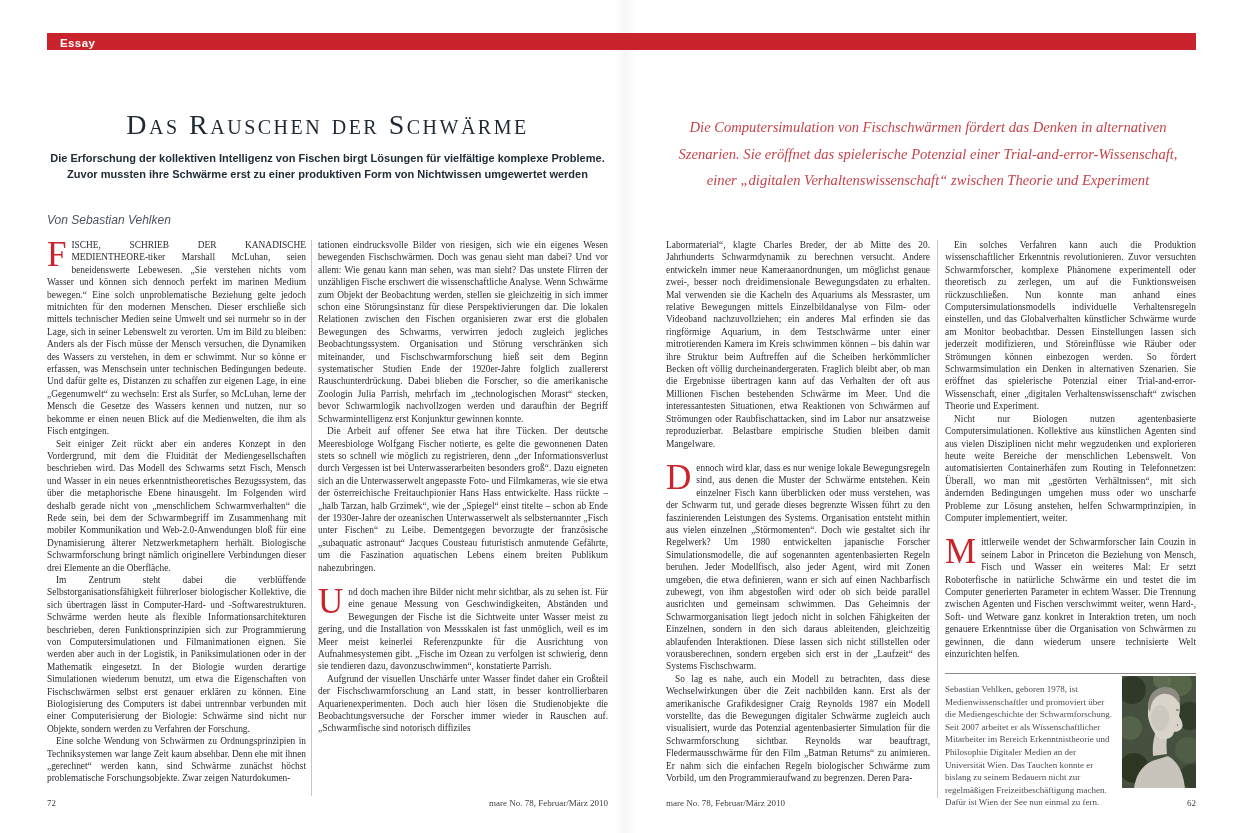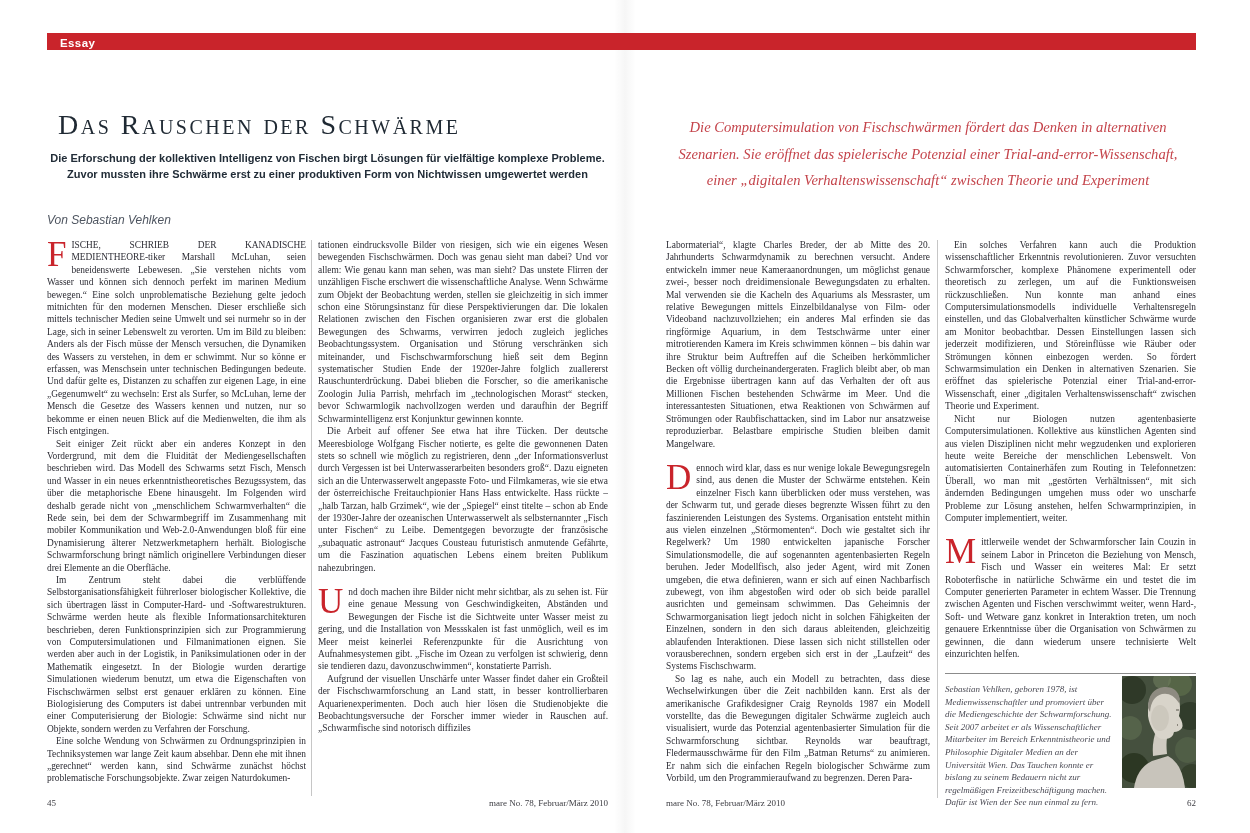--- a/index.html
+++ b/index.html
@@ -10,21 +10,21 @@
   html,body{margin:0;padding:0;background:#e9e9e9;}
   .canvas{
     position:relative;width:1250px;height:833px;background:#ffffff;
     font-family:"Liberation Serif",serif;color:var(--ink);overflow:hidden;
   }
   .fold{position:absolute;left:614px;top:0;width:22px;height:833px;
     background:linear-gradient(90deg,rgba(0,0,0,0) 0%,rgba(0,0,0,0.035) 50%,rgba(0,0,0,0) 100%);}
   .section-bar{position:absolute;left:47px;top:33px;width:1149px;height:17px;background:var(--red);}
   .section-label{display:inline-block;padding-left:13px;color:#ffffff;
     font-family:"Liberation Sans",sans-serif;font-weight:bold;font-size:11.5px;line-height:17px;letter-spacing:0.4px;}
-  .page-title{position:absolute;left:58px;top:109px;width:561px;
+  .page-title{position:absolute;left:47px;top:109px;width:561px;text-align:center;
     font-variant:small-caps;font-size:28px;line-height:32px;letter-spacing:2.5px;color:var(--title-ink);}
   .page-subtitle{position:absolute;left:47px;top:150px;width:561px;text-align:center;
     font-family:"Liberation Sans",sans-serif;font-weight:bold;font-size:11px;line-height:16px;
     color:#222d38;white-space:pre-line;}
   .byline{position:absolute;left:47px;top:213px;font-family:"Liberation Sans",sans-serif;
     font-style:italic;font-size:12px;color:#4e5560;}
   .pull-quote{position:absolute;left:655px;top:114px;width:546px;text-align:center;
     font-style:italic;font-size:14.6px;line-height:26.5px;color:#c4434a;white-space:pre-line;}
   .bodycol{position:absolute;font-size:9.4px;line-height:12.4px;text-align:justify;
     overflow:hidden;hyphens:auto;-webkit-hyphens:auto;}
@@ -39,21 +39,21 @@
   .para.no-indent,.para.has-cap{text-indent:0;}
   .para.has-cap:not(:first-child){margin-top:12px;}
   .dropcap{float:left;font-size:35px;line-height:28px;padding:2px 5px 0 0;color:var(--red);
     font-family:"Liberation Serif",serif;}
   .footer{position:absolute;top:798px;font-size:9px;color:#3c3c42;}
   #pagenum-left{left:47px;}
   #credit-left{left:398px;width:210px;text-align:right;}
   #credit-right{left:666px;}
   #pagenum-right{left:1150px;width:46px;text-align:right;}
   .bio-divider{position:absolute;left:945px;top:673px;width:251px;height:1px;background:#8b8b8b;}
-  .author-bio{position:absolute;left:945px;top:683px;width:170px;font-style:italic;
+  .author-bio{position:absolute;left:945px;top:683px;width:170px;
     font-size:9px;line-height:12.6px;color:#4b4b55;text-align:left;}
   .author-photo{position:absolute;left:1122px;top:676px;width:74px;height:112px;display:block;}
 </style>
 </head>
 <body>
 
 <div class="canvas">
   <div class="fold"></div>
 
   <div class="section-bar">
@@ -72,21 +72,21 @@
       <p class="para">Eine solche Wendung von Schwärmen zu Ordnungsprinzipien in Techniksystemen war lange Zeit kaum absehbar. Denn ehe mit ihnen „gerechnet“ werden kann, sind Schwärme zunächst höchst problematische Forschungsobjekte. Zwar zeigen Naturdokumen-</p>
     </div>
   <div id="rule-left" class="col-rule"></div>
   <div id="col2" class="bodycol" lang="de">
       <p class="para no-indent">tationen eindrucksvolle Bilder von riesigen, sich wie ein eigenes Wesen bewegenden Fischschwärmen. Doch was genau sieht man dabei? Und vor allem: Wie genau kann man sehen, was man sieht? Das unstete Flirren der unzähligen Fische erschwert die wissenschaftliche Analyse. Wenn Schwärme zum Objekt der Beobachtung werden, stellen sie gleichzeitig in sich immer schon eine Störungsinstanz für diese Perspektivierungen dar. Die lokalen Relationen zwischen den Fischen organisieren zwar erst die globalen Bewegungen des Schwarms, verwirren jedoch zugleich jegliches Beobachtungssystem. Organisation und Störung verschränken sich miteinander, und Fischschwarmforschung hieß seit dem Beginn systematischer Studien Ende der 1920er-Jahre folglich zuallererst Rauschunterdrückung. Dabei blieben die Forscher, so die amerikanische Zoologin Julia Parrish, mehrfach im „technologischen Morast“ stecken, bevor Schwarmlogik nachvollzogen werden und daraufhin der Begriff Schwarmintelligenz erst Konjunktur gewinnen konnte.</p>
       <p class="para">Die Arbeit auf offener See etwa hat ihre Tücken. Der deutsche Meeresbiologe Wolfgang Fischer notierte, es gelte die gewonnenen Daten stets so schnell wie möglich zu registrieren, denn „der Informationsverlust durch Vergessen ist bei Unterwasserarbeiten besonders groß“. Dazu eigneten sich an die Unterwasserwelt angepasste Foto- und Filmkameras, wie sie etwa der österreichische Freitauchpionier Hans Hass entwickelte. Hass rückte – „halb Tarzan, halb Grzimek“, wie der „Spiegel“ einst titelte – schon ab Ende der 1930er-Jahre der ozeanischen Unterwasserwelt als selbsternannter „Fisch unter Fischen“ zu Leibe. Dementgegen bevorzugte der französische „subaquatic astronaut“ Jacques Cousteau futuristisch anmutende Gefährte, um die Faszination aquatischen Lebens einem breiten Publikum nahezubringen.</p>
       <p class="para has-cap"><span class="dropcap">U</span>nd doch machen ihre Bilder nicht mehr sichtbar, als zu sehen ist. Für eine genaue Messung von Geschwindigkeiten, Abständen und Bewegungen der Fische ist die Sichtweite unter Wasser meist zu gering, und die Installation von Messskalen ist fast unmöglich, weil es im Meer meist keinerlei Referenzpunkte für die Ausrichtung von Aufnahmesystemen gibt. „Fische im Ozean zu verfolgen ist schwierig, denn sie tendieren dazu, davonzuschwimmen“, konstatierte Parrish.</p>
       <p class="para">Aufgrund der visuellen Unschärfe unter Wasser findet daher ein Großteil der Fischschwarmforschung an Land statt, in besser kontrollierbaren Aquarienexperimenten. Doch auch hier lösen die Studienobjekte die Beobachtungsversuche der Forscher immer wieder in Rauschen auf. „Schwarmfische sind notorisch diffiziles</p>
     </div>
 
-  <div id="pagenum-left" class="footer">45</div>
+  <div id="pagenum-left" class="footer">72</div>
   <div id="credit-left" class="footer">mare No. 78, Februar/März 2010</div>
 
   <div class="pull-quote">Die Computersimulation von Fischschwärmen fördert das Denken in alternativen
 Szenarien. Sie eröffnet das spielerische Potenzial einer Trial-and-error-Wissenschaft,
 einer „digitalen Verhaltenswissenschaft“ zwischen Theorie und Experiment</div>
 
   <div id="col3" class="bodycol" lang="de">
       <p class="para no-indent">Labormaterial“, klagte Charles Breder, der ab Mitte des 20. Jahrhunderts Schwarmdynamik zu berechnen versucht. Andere entwickeln immer neue Kameraanordnungen, um möglichst genaue zwei-, besser noch dreidimensionale Bewegungsdaten zu erhalten. Mal verwenden sie die Kacheln des Aquariums als Messraster, um relative Bewegungen mittels Einzelbildanalyse von Film- oder Videoband nachzuvollziehen; ein anderes Mal erfinden sie das ringförmige Aquarium, in dem Testschwärme unter einer mitrotierenden Kamera im Kreis schwimmen können – bis dahin war ihre Struktur beim Auftreffen auf die Scheiben herkömmlicher Becken oft völlig durcheinandergeraten. Fraglich bleibt aber, ob man die Ergebnisse übertragen kann auf das Verhalten der oft aus Millionen Fischen bestehenden Schwärme im Meer. Und die interessantesten Situationen, etwa Reaktionen von Schwärmen auf Strömungen oder Raubfischattacken, sind im Labor nur ansatzweise reproduzierbar. Belastbare empirische Studien bleiben damit Mangelware.</p>
       <p class="para has-cap"><span class="dropcap">D</span>ennoch wird klar, dass es nur wenige lokale Bewegungsregeln sind, aus denen die Muster der Schwärme entstehen. Kein einzelner Fisch kann überblicken oder muss verstehen, was der Schwarm tut, und gerade dieses begrenzte Wissen führt zu den faszinierenden Leistungen des Systems. Organisation entsteht mithin aus vielen einzelnen „Störmomenten“. Doch wie gestaltet sich ihr Regelwerk? Um 1980 entwickelten japanische Forscher Simulationsmodelle, die auf sogenannten agentenbasierten Regeln beruhen. Jeder Modellfisch, also jeder Agent, wird mit Zonen umgeben, die etwa definieren, wann er sich auf einen Nachbarfisch zubewegt, von ihm abgestoßen wird oder ob sich beide parallel ausrichten und gemeinsam schwimmen. Das Geheimnis der Schwarmorganisation liegt jedoch nicht in solchen Fähigkeiten der Einzelnen, sondern in den sich daraus ableitenden, gleichzeitig ablaufenden Interaktionen. Diese lassen sich nicht stillstellen oder vorausberechnen, sondern ergeben sich erst in der „Laufzeit“ des Systems Fischschwarm.</p>
       <p class="para">So lag es nahe, auch ein Modell zu betrachten, dass diese Wechselwirkungen über die Zeit nachbilden kann. Erst als der amerikanische Grafikdesigner Craig Reynolds 1987 ein Modell vorstellte, das die Bewegungen digitaler Schwärme zugleich auch visualisiert, wurde das Potenzial agentenbasierter Simulation für die Schwarmforschung sichtbar. Reynolds war beauftragt, Fledermausschwärme für den Film „Batman Returns“ zu animieren. Er nahm sich die einfachen Regeln biologischer Schwärme zum Vorbild, um den Programmieraufwand zu begrenzen. Deren Para-</p>

